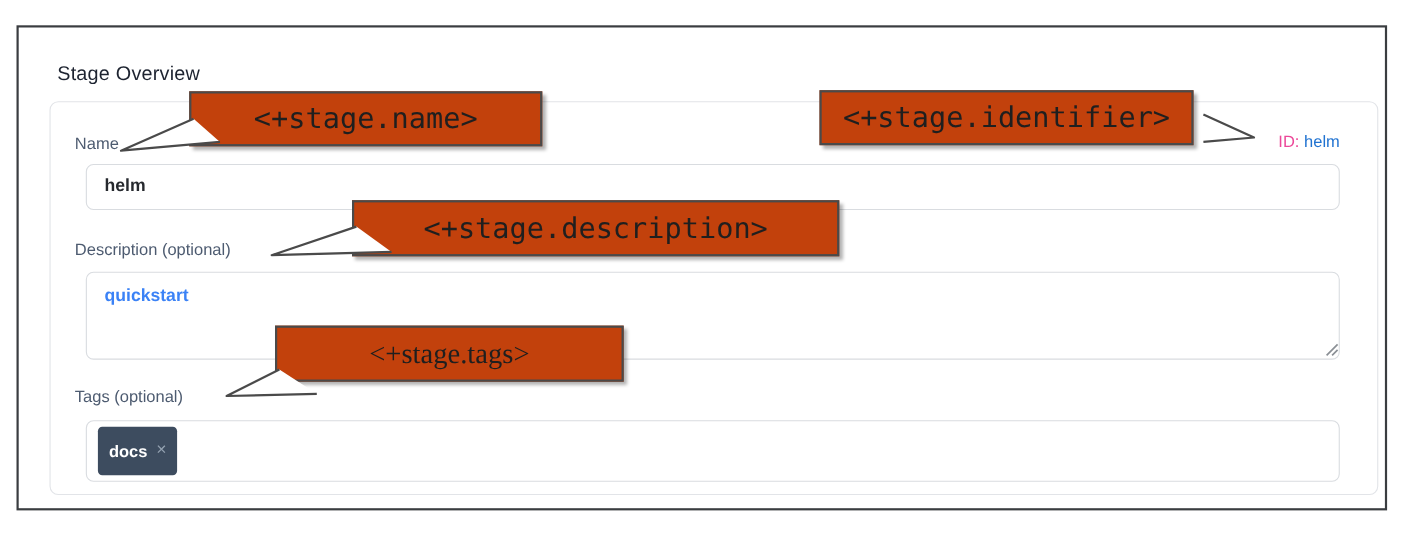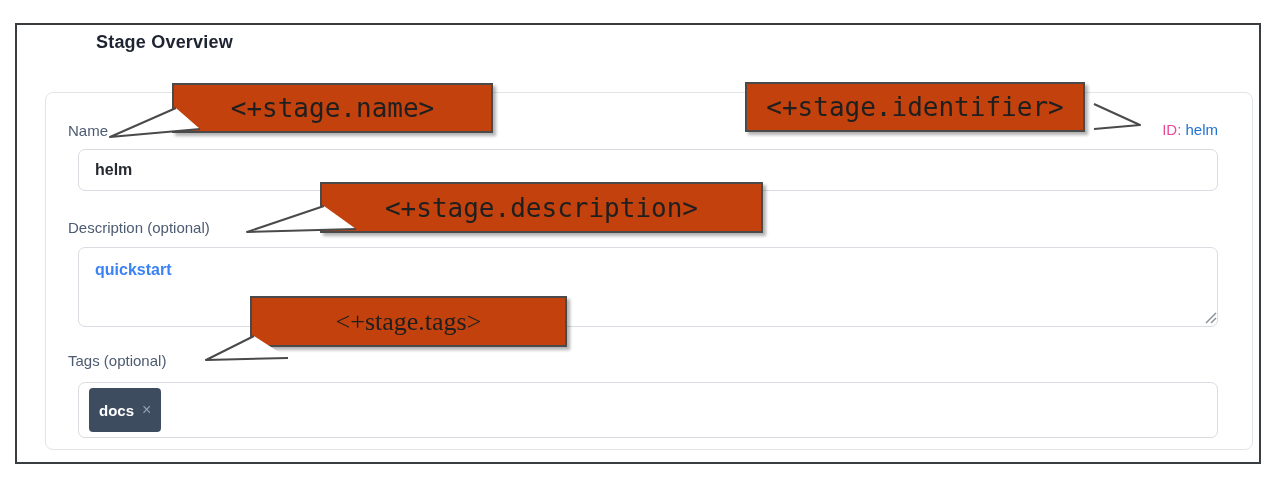--- a/index.html
+++ b/index.html
@@ -7,22 +7,22 @@
   body { font-family: "Liberation Sans", sans-serif; position: relative; }
 
   .canvas { position: absolute; left: 0; top: 0; width: 1278px; height: 488px; background: #fff; }
 
   .frame {
     position: absolute; left: 15px; top: 23px; width: 1246px; height: 441px;
     border: 2px solid #3a3d40; background: #fff;
   }
 
   .page-title {
-    position: absolute; left: 52px; top: 32px;
-    font-size: 18px; font-weight: 700; color: #1d2330; letter-spacing: .2px; margin-left: 44px;
+    position: absolute; left: 52px; top: 57px;
+    font-size: 18px; font-weight: 400; color: #1d2330; letter-spacing: .2px;
   }
 
   .card {
     position: absolute; left: 45px; top: 92px; width: 1208px; height: 358px;
     border: 1px solid #e2e4e8; border-radius: 8px; background: #fff;
   }
 
   .field-label {
     position: absolute; font-size: 15px; font-weight: 500; color: #4d5b70;
   }

